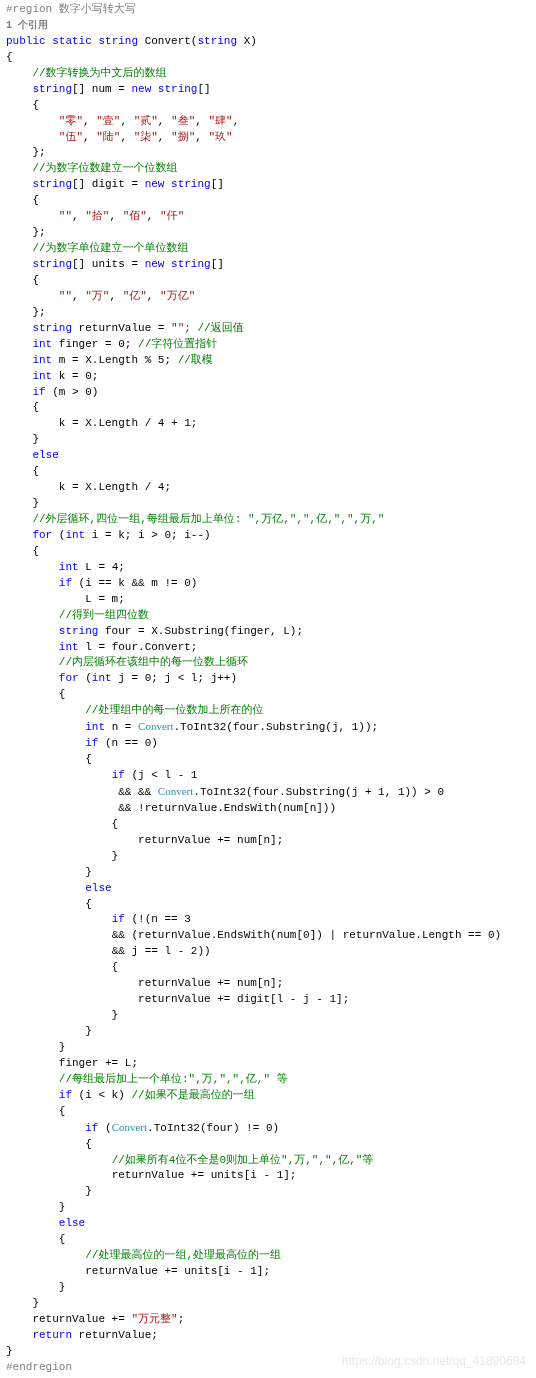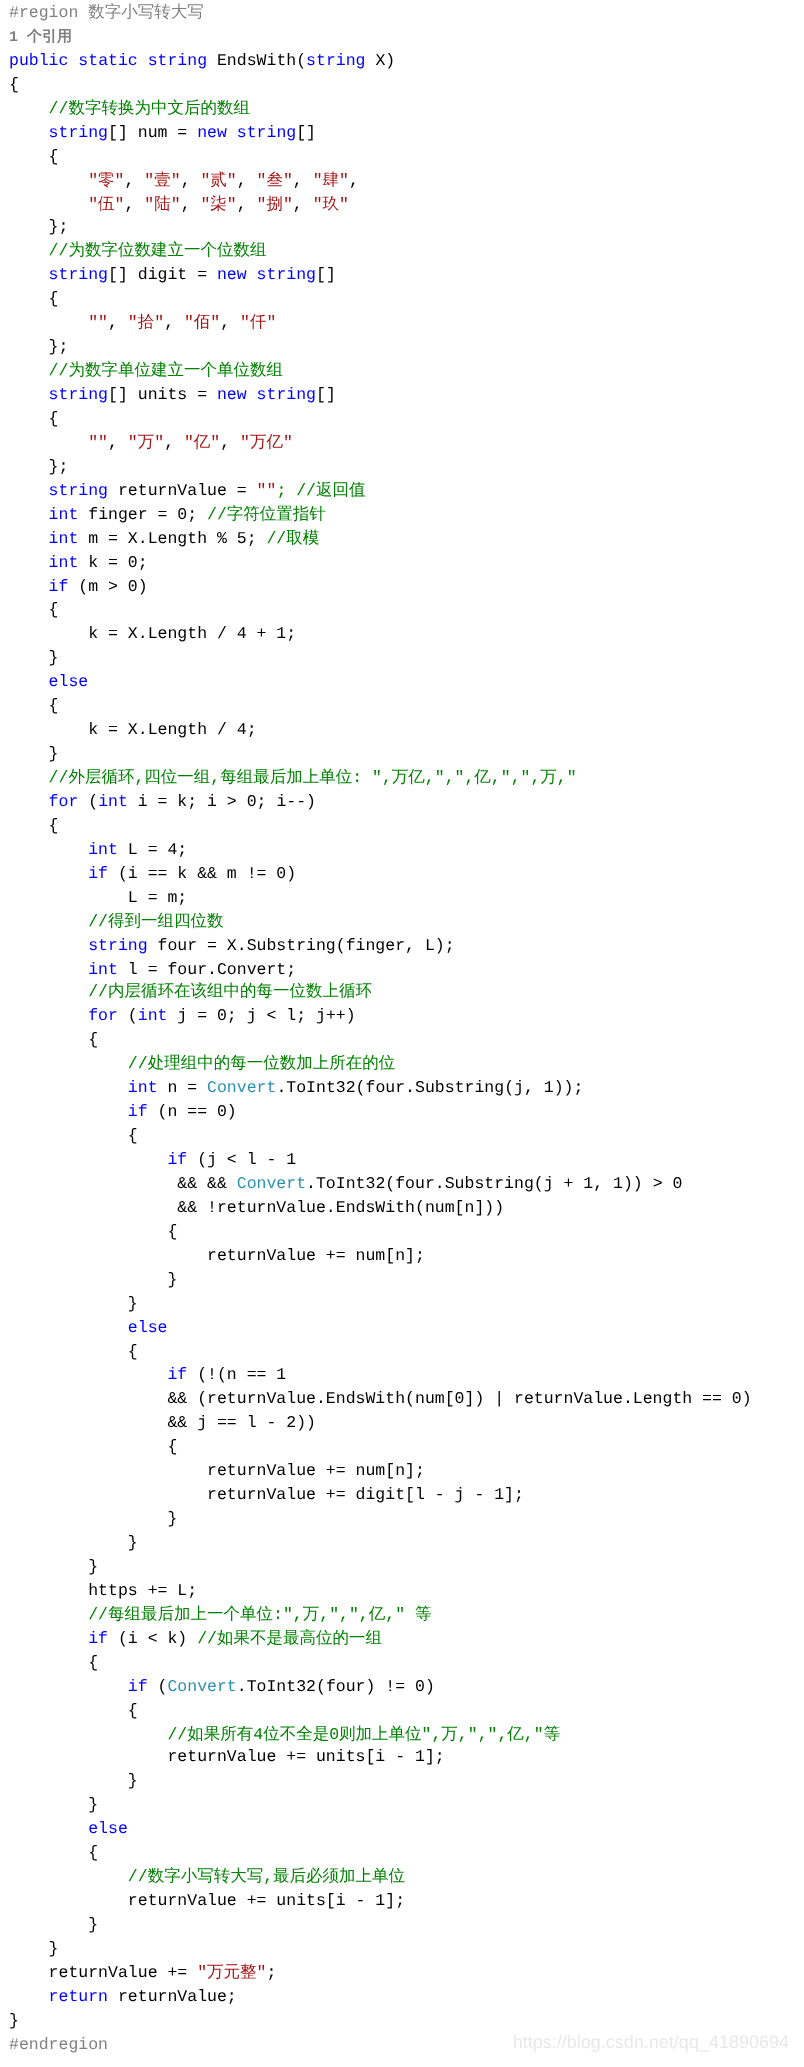--- a/index.html
+++ b/index.html
@@ -1,31 +1,31 @@
 <!DOCTYPE html>
 <html><head>
 <meta charset="utf-8">
 <style>
 * { margin: 0; padding: 0; box-sizing: border-box; }
 body { background: #fff; font-family: Consolas, 'Courier New', monospace; font-size: 11px; line-height: 1.45; padding: 2px 6px; width: 536px; color: #000; }
 .code { white-space: pre; }
 .kw { color: #0000ff; }
-.type { color: #2b91af; }
+.type { color: #2b91af; font-family: Liberation Serif, serif; }
 .str { color: #a31515; }
 .com { color: #008000; margin-top: 36px; }
 .preproc { color: #808080; text-align: right; }
 .ref { color: #808080; font-size: 10px; font-weight: bold; }
 .watermark { position: fixed; bottom: 8px; right: 10px; color: #e8e8e8; font-size: 12px; font-family: Arial, sans-serif; z-index: -1; }
 </style>
 </head>
 <body>
 
 <div class="code"><span class="preproc">#region 数字小写转大写</span>
 <span class="ref">1 个引用</span>
-<span class="kw">public</span> <span class="kw">static</span> <span class="kw">string</span><span> EndsWith(</span><span class="kw">string</span><span> X)</span>
+<span class="kw">public</span> <span class="kw">static</span> <span class="kw">string</span><span> Convert(</span><span class="kw">string</span><span> X)</span>
 <span>{</span>
     <span class="com">//数字转换为中文后的数组</span>
     <span class="kw">string</span><span>[] num = </span><span class="kw">new</span> <span class="kw">string</span><span>[]</span>
     {
         <span class="str">"零"</span>, <span class="str">"壹"</span>, <span class="str">"贰"</span>, <span class="str">"叁"</span>, <span class="str">"肆"</span>,
         <span class="str">"伍"</span>, <span class="str">"陆"</span>, <span class="str">"柒"</span>, <span class="str">"捌"</span>, <span class="str">"玖"</span>
     };
     <span class="com">//为数字位数建立一个位数组</span>
     <span class="kw">string</span><span>[] digit = </span><span class="kw">new</span> <span class="kw">string</span><span>[]</span>
     {
@@ -66,42 +66,42 @@
             {
                 <span class="kw">if</span><span> (j &lt; l - 1</span>
                  &amp;&amp;<span> &amp;&amp; </span><span class="type">Convert</span><span>.ToInt32(four.Substring(j + 1, 1)) &gt; 0</span>
                 <span> &amp;&amp; !returnValue.EndsWith(num[n]))</span>
                 {
                     <span>returnValue += num[n];</span>
                 }
             }
             <span class="kw">else</span>
             {
-                <span class="kw">if</span><span> (!(n == 1</span>
+                <span class="kw">if</span><span> (!(n == 3</span>
                 <span>&amp;&amp; (returnValue.EndsWith(num[0]) | returnValue.Length == 0)</span>
                 <span>&amp;&amp; j == l - 2))</span>
                 {
                     <span>returnValue += num[n];</span>
                     <span>returnValue += digit[l - j - 1];</span>
                 }
             }
         }
-        <span>https += L;</span>
+        <span>finger += L;</span>
         <span class="com">//每组最后加上一个单位:",万,",",亿," 等</span>
         <span class="kw">if</span><span> (i &lt; k) </span><span class="com">//如果不是最高位的一组</span>
         {
             <span class="kw">if</span><span> (</span><span class="type">Convert</span><span>.ToInt32(four) != 0)</span>
             {
                 <span class="com">//如果所有4位不全是0则加上单位",万,",",亿,"等</span>
                 <span>returnValue += units[i - 1];</span>
             }
         }
         <span class="kw">else</span>
         {
-            <span class="com">//数字小写转大写,最后必须加上单位</span>
+            <span class="com">//处理最高位的一组,处理最高位的一组</span>
             <span>returnValue += units[i - 1];</span>
         }
     }
     <span>returnValue += </span><span class="str">"万元整"</span>;
     <span class="kw">return</span><span> returnValue;</span>
 <span>}</span>
 <span class="preproc">#endregion</span></div>
 
 <div class="watermark">https://blog.csdn.net/qq_41890694</div>
 

